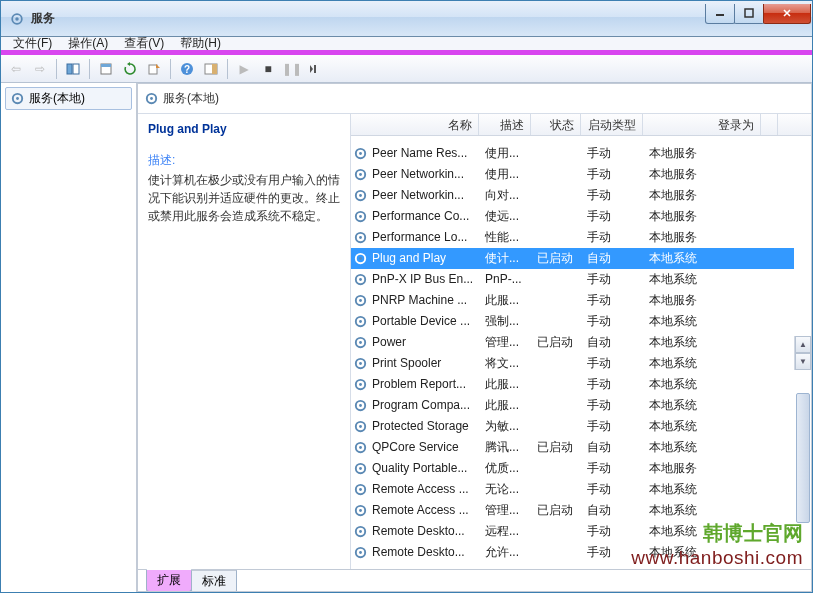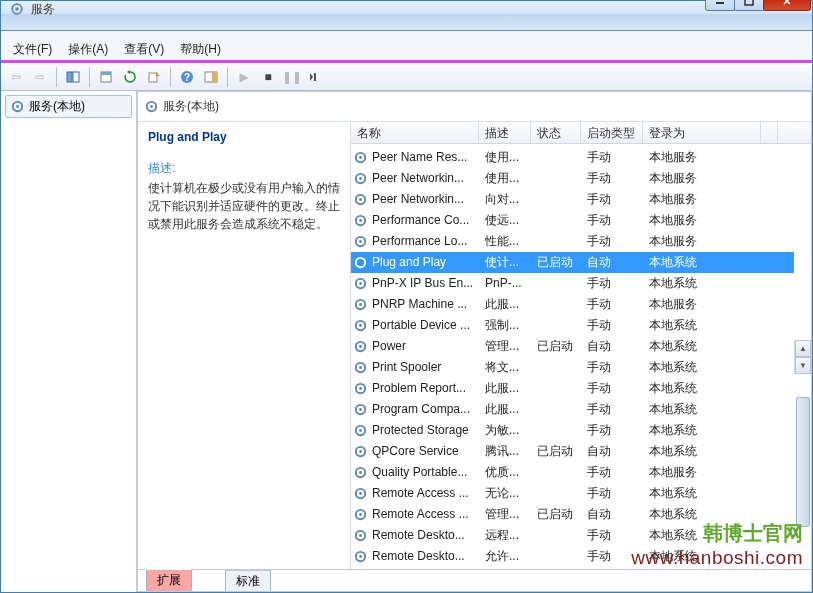--- a/index.html
+++ b/index.html
@@ -1,30 +1,30 @@
 <!DOCTYPE html>
 <html><head>
 <meta charset="utf-8">
 <style>
 * { margin: 0; padding: 0; box-sizing: border-box; font-family: "Microsoft YaHei", "Segoe UI", Tahoma, sans-serif; }
 body { width: 813px; height: 593px; overflow: hidden; background: #fff; }
 
 .window { width: 813px; height: 593px; border: 1px solid #3c7fb1; display: flex; flex-direction: column; background: #fff; }
 
 
-.titlebar { height: 30px; background: linear-gradient(to bottom, #e8f0fa 0%, #d4e4f6 45%, #bfd6ef 46%, #d8e7f7 100%); display: flex; padding-left: 8px; border-bottom: 1px solid #6b8ba8; }
+.titlebar { height: 36px; background: linear-gradient(to bottom, #e8f0fa 0%, #d4e4f6 45%, #bfd6ef 46%, #d8e7f7 100%); display: flex; align-items: center; padding-left: 8px; border-bottom: 1px solid #6b8ba8; font-weight: bold; }
 .titlebar .icon { width: 16px; height: 16px; margin-right: 6px; display: flex; align-items: center; justify-content: center; }
 .titlebar .title { font-size: 12px; color: #333; flex: 1; }
 .win-controls { display: flex; height: 20px; margin-right: 1px; margin-top: -10px; }
 .win-btn { width: 30px; height: 20px; border: 1px solid #5a7ca0; border-top: none; background: linear-gradient(to bottom, #e4eefa, #c2d9f0); display: flex; align-items: center; justify-content: center; font-size: 10px; color: #2b2b2b; margin-left: -1px; border-radius: 0 0 2px 2px; }
 .win-btn:first-child { border-bottom-left-radius: 3px; }
 .win-close { width: 48px; background: linear-gradient(to bottom, #e79d93 0%, #d9664f 45%, #c72b0e 46%, #cf4f34 100%); border-color: #8b2a14; color: #fff; border-bottom-right-radius: 3px; }
 
 
-.menubar { height: 32px; background: #f4f6fb; display: flex; align-items: flex-end; padding: 0 4px; border-bottom: 3px solid #d946ef; font-size: 12px; }
+.menubar { height: 18px; background: #f4f6fb; display: flex; align-items: center; padding: 0 4px; border-bottom: 5px solid #d946ef; font-size: 12px; }
 .menubar span { padding: 2px 8px; color: #222; }
 
 
 .toolbar { height: 28px; background: linear-gradient(to bottom, #fdfdfe, #e8edf6); border-bottom: 1px solid #b6c2d2; display: flex; align-items: center; padding: 0 4px; gap: 2px; }
 .tool-btn { width: 22px; height: 22px; display: flex; align-items: center; justify-content: center; border: 1px solid transparent; border-radius: 2px; font-size: 12px; color: #444; }
 .tool-sep { width: 1px; height: 20px; background: #b6c2d2; margin: 0 3px; }
 .tool-disabled { color: #bbb; }
 
 
 .main { flex: 1; display: flex; overflow: hidden; }
@@ -38,21 +38,21 @@
 .content-body { flex: 1; display: flex; overflow: hidden; }
 
 
 .details { width: 212px; padding: 8px 10px 8px 10px; font-size: 12px; overflow:hidden; }
 .details .svc-name { font-weight: bold; color: #003399; margin-bottom: 16px; }
 .details .desc-label { color: #3b82f6; margin-bottom: 2px; }
 .details .desc-text { color: #333; line-height: 1.5; }
 
 
 .list-wrap { flex: 1; display: flex; flex-direction: column; border-left: 1px solid #d6dde8; overflow:hidden; }
-.list-header { display: flex; height: 22px; background: linear-gradient(to bottom, #fdfdfe, #eef1f7); border-bottom: 1px solid #d0d7e2; font-size: 12px; color: #333; }
+.list-header { display: flex; height: 22px; background: linear-gradient(to bottom, #fdfdfe, #eef1f7); border-bottom: 1px solid #d0d7e2; font-size: 12px; color: #333; text-align: right; }
 .list-header .col { padding: 3px 6px; border-right: 1px solid #d6dde8; white-space: nowrap; overflow: hidden; }
 .col-name { width: 128px; }
 .col-desc { width: 52px; }
 .col-status { width: 50px; }
 .col-startup { width: 62px; }
 .col-logon { width: 118px; }
 .col-scroll { width: 17px; flex-shrink:0; }
 
 .list-body { flex: 1; overflow: hidden; position: relative; display:flex;align-items:center; }
 .rows { flex:1; overflow:hidden; }
@@ -64,22 +64,22 @@
 .gear-icon { width: 15px; height: 15px; flex-shrink: 0; }
 
 
 .vscroll { width: 17px; background: #e9edf3; border-left: 1px solid #d0d7e2; display: flex; flex-direction: column; }
 .vscroll .arrow { height: 17px; background: linear-gradient(to bottom, #f7f9fc, #dde4ee); border: 1px solid #b6c2d2; display: flex; align-items: center; justify-content: center; font-size: 8px; color: #556; }
 .vscroll .track { flex: 1; position: relative; }
 .vscroll .thumb { position: absolute; left: 1px; right: 1px; top: 40px; height: 130px; background: linear-gradient(to right, #e4ebf5, #c9d6e8); border: 1px solid #9db4d1; border-radius: 2px; }
 
 
 .bottom-tabs { height: 22px; display: flex; align-items: flex-start; padding-left: 8px; border-top: 1px solid #c2cad6; background:#fff; position:relative;}
-.tab { font-size: 12px; padding: 2px 10px; border: 1px solid #9fb2c9; border-top: 1px solid #fff; background: #fca5a5; margin-right: -1px; position:relative; top:-1px; border-radius:0 0 3px 3px;}
-.tab.inactive { background: #eef2f8; border-top-color:#c2cad6; top:0;margin-left:34px;}
+.tab { font-size: 12px; padding: 2px 10px; border: 1px solid #9fb2c9; border-top: 1px solid #fff; background: #f0abfc; margin-right: -1px; position:relative; top:-1px; border-radius:0 0 3px 3px;}
+.tab.inactive { background: #eef2f8; border-top-color:#c2cad6; top:0;}
 
 
 .watermark { position: absolute; right: 8px; bottom: 22px; text-align: right; pointer-events: none; z-index:10;}
 .watermark .l1 { color: #5fa82d; font-size: 20px; font-weight: bold; font-family: "SimHei","Microsoft YaHei"; }
 .watermark .l2 { color: #7f1d1d; font-size: 19px; font-family: Arial; letter-spacing: .5px;}
 
 svg.gear { width:15px; height:15px; }
 </style>
 </head>
 <body>

